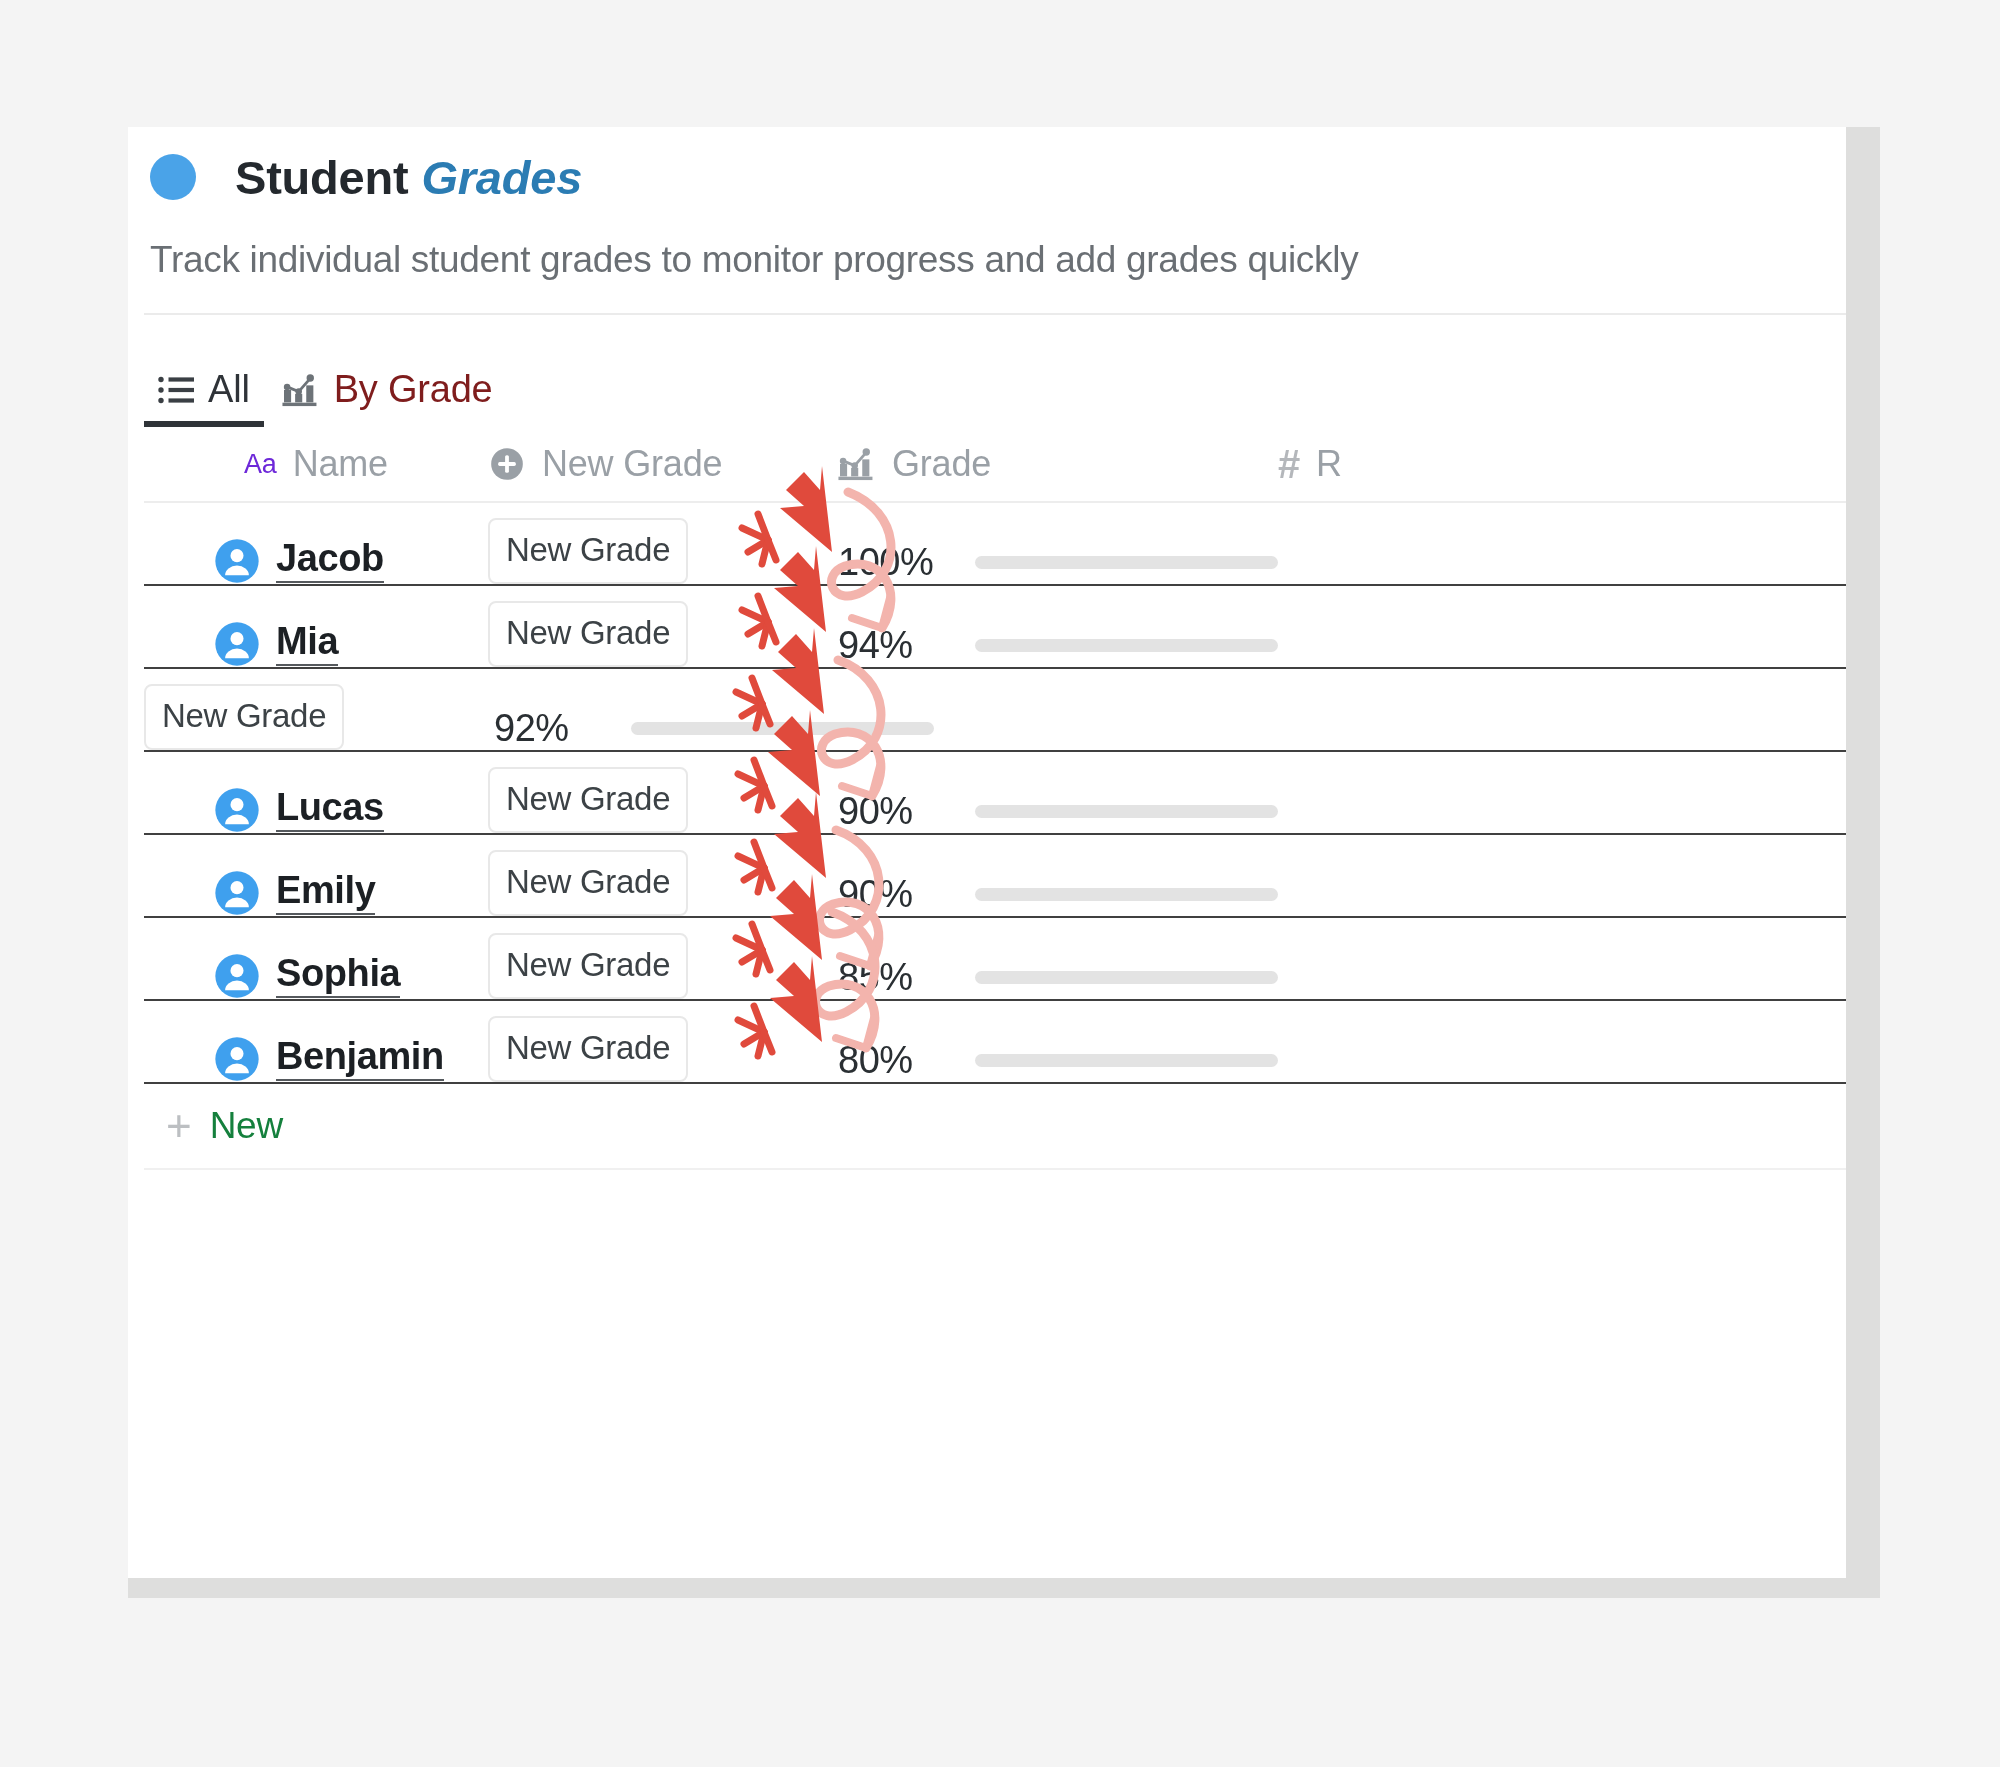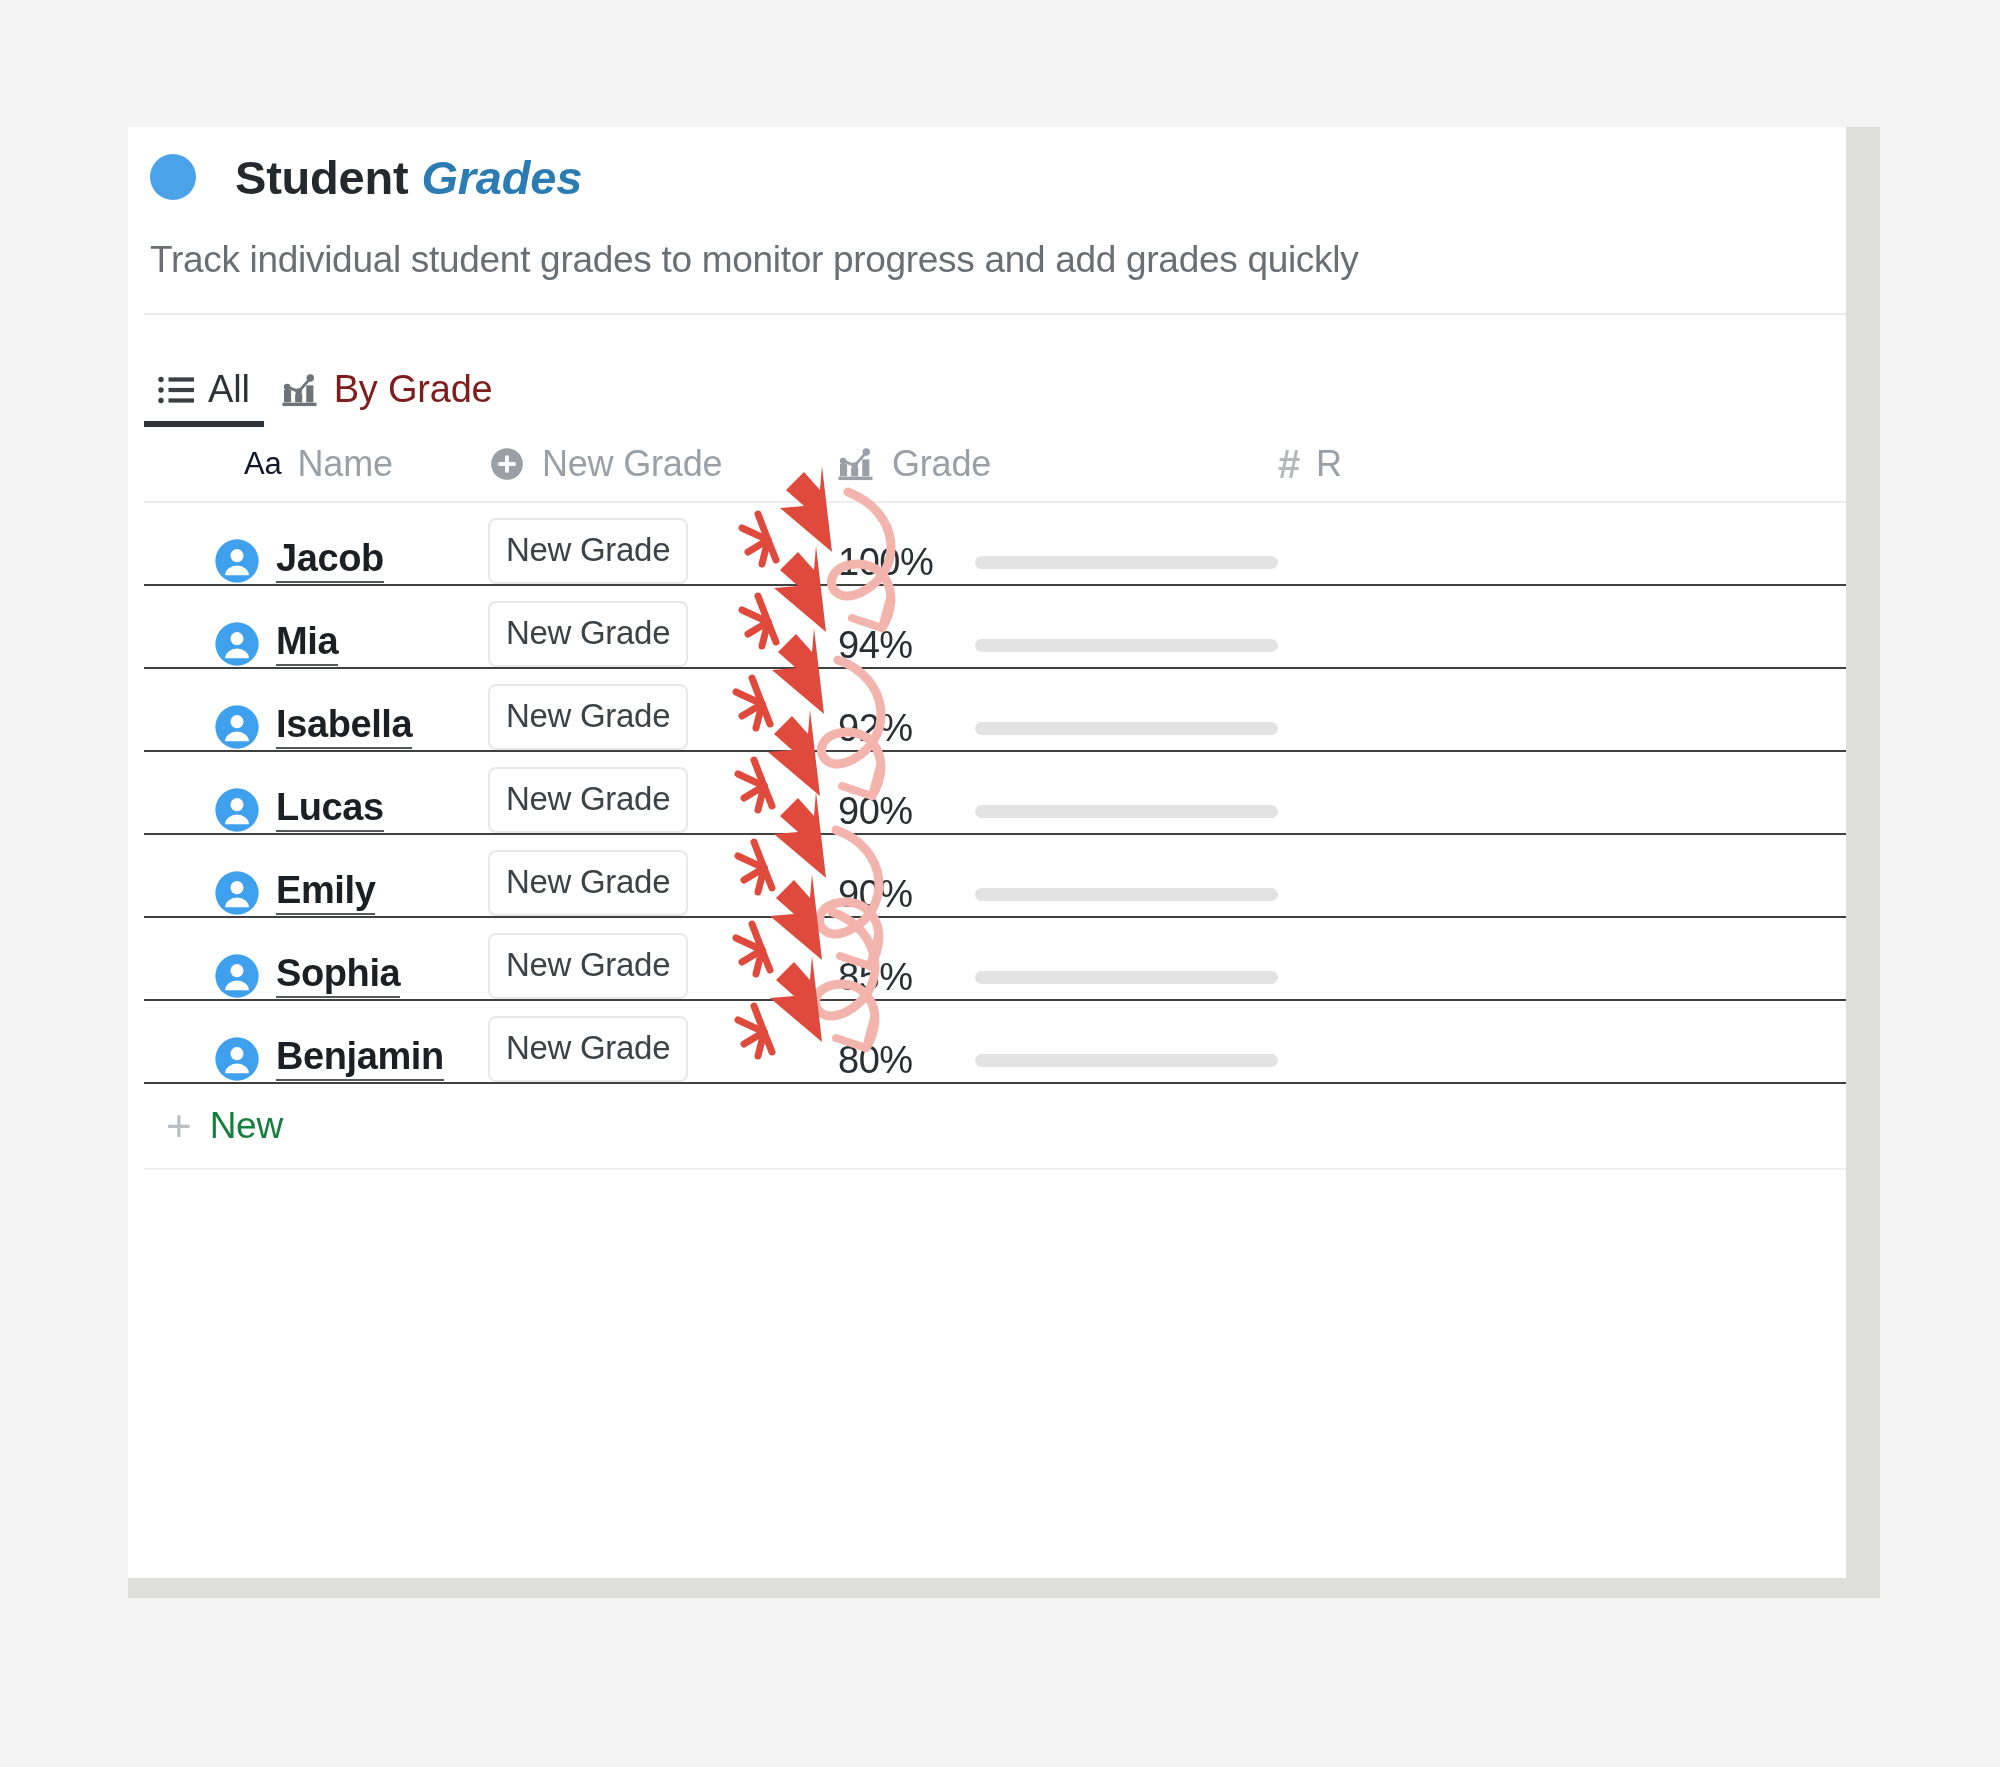--- a/index.html
+++ b/index.html
@@ -139,22 +139,22 @@
   .th {
     display: flex;
     align-items: center;
     gap: 16px;
     font-size: 36px;
     color: #9aa0a6;
     letter-spacing: -0.2px;
     white-space: nowrap;
   }
   .th-aa {
-    font-size: 31px;
-    color: #0f172a;
+    font-size: 27px;
+    color: #6d28d9;
     font-weight: normal;
   }
   .col-name   { width: 344px; padding-left: 100px; box-sizing: border-box; }
   .col-new    { width: 350px; }
   .col-grade  { width: 440px; }
   .col-hash   { width: 300px; }
   .hash-glyph { font-size: 40px; color: #b4b7bb; font-weight: bold; }
 
   .row {
     display: flex;
@@ -380,30 +380,20 @@
           <div class="cell-new">
             <button class="btn-newgrade">New Grade</button>
           </div>
           <div class="cell-grade">
             <span class="pct">94%</span>
             <span class="track"><span class="fill" style="width:94%"></span></span>
           </div>
           <div class="col-hash"></div>
         </div>
         <div class="row">
-          <div class="cell-name">
-            <span>
-              <svg class="avatar" viewBox="0 0 24 24" xmlns="http://www.w3.org/2000/svg">
-                <circle cx="12" cy="12" r="11.3" fill="#3fa0ee"></circle>
-                <circle cx="12" cy="9.2" r="3.4" fill="#ffffff"></circle>
-                <path d="M5.8 19.4 a6.2 5 0 0 1 12.4 0 z" fill="#ffffff"></path>
-              </svg>
-            </span>
-            <span class="sname">Isabella</span>
-          </div>
           <div class="cell-new">
             <button class="btn-newgrade">New Grade</button>
           </div>
           <div class="cell-grade">
             <span class="pct">92%</span>
             <span class="track"><span class="fill" style="width:92%"></span></span>
           </div>
           <div class="col-hash"></div>
         </div>
         <div class="row">

